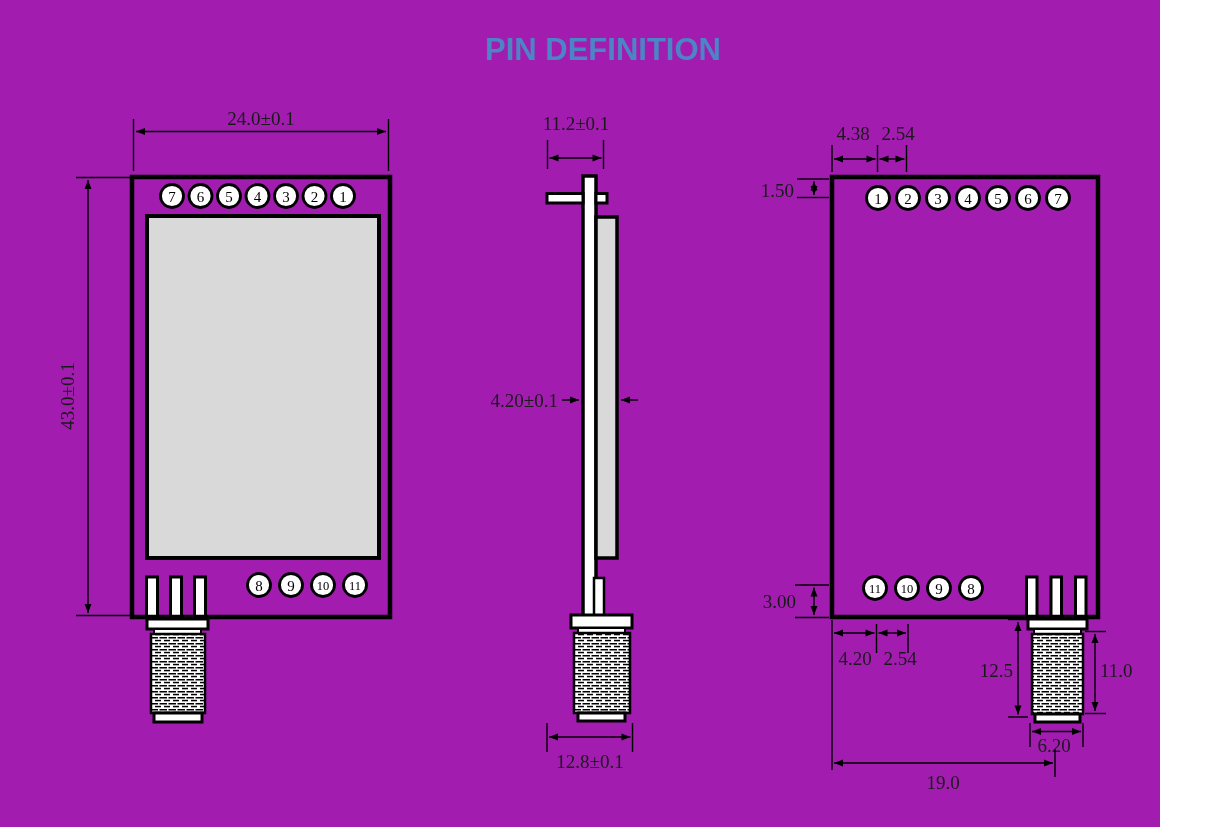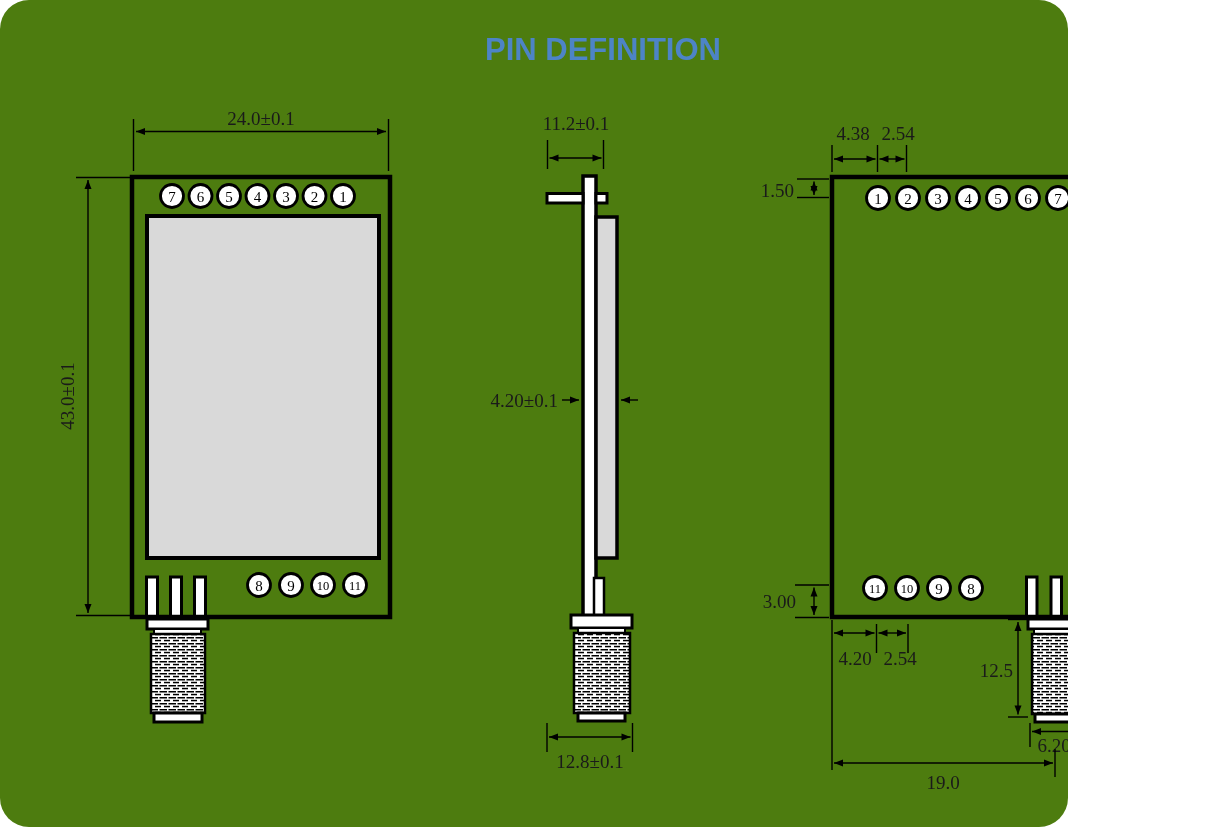--- a/index.html
+++ b/index.html
@@ -1,17 +1,17 @@
 <!DOCTYPE html>
 <html><head>
 <meta charset="utf-8">
 <style>
   html,body{margin:0;padding:0;background:#ffffff;}
-  .page{position:relative;width:1068px;height:827px;background:#4d7c0f;overflow:hidden;
-        font-family:"Liberation Serif", serif;border-radius:29px;}
+  .page{position:relative;width:1160px;height:827px;background:#a21caf;overflow:hidden;
+        font-family:"Liberation Serif", serif;}
   svg{position:absolute;left:0;top:0;}
   .title-text{font-family:"Liberation Sans", sans-serif;font-weight:bold;font-size:31px;}
   .dt{font-family:"Liberation Serif", serif;font-size:19px;fill:#1a1a1a;}
   .pn{font-family:"Liberation Serif", serif;font-size:15px;fill:#000;text-anchor:middle;}
   .pn2{font-family:"Liberation Serif", serif;font-size:12.5px;fill:#000;text-anchor:middle;}
   .ln{stroke:#000;stroke-width:1.4;fill:none;}
   .dim{stroke:#000;stroke-width:1.4;fill:none;marker-start:url(#arr);marker-end:url(#arr);}
   .dimend{stroke:#000;stroke-width:1.4;fill:none;marker-end:url(#arr);}
   .thick{stroke:#000;fill:none;}
   .white{fill:#fff;stroke:#000;}

